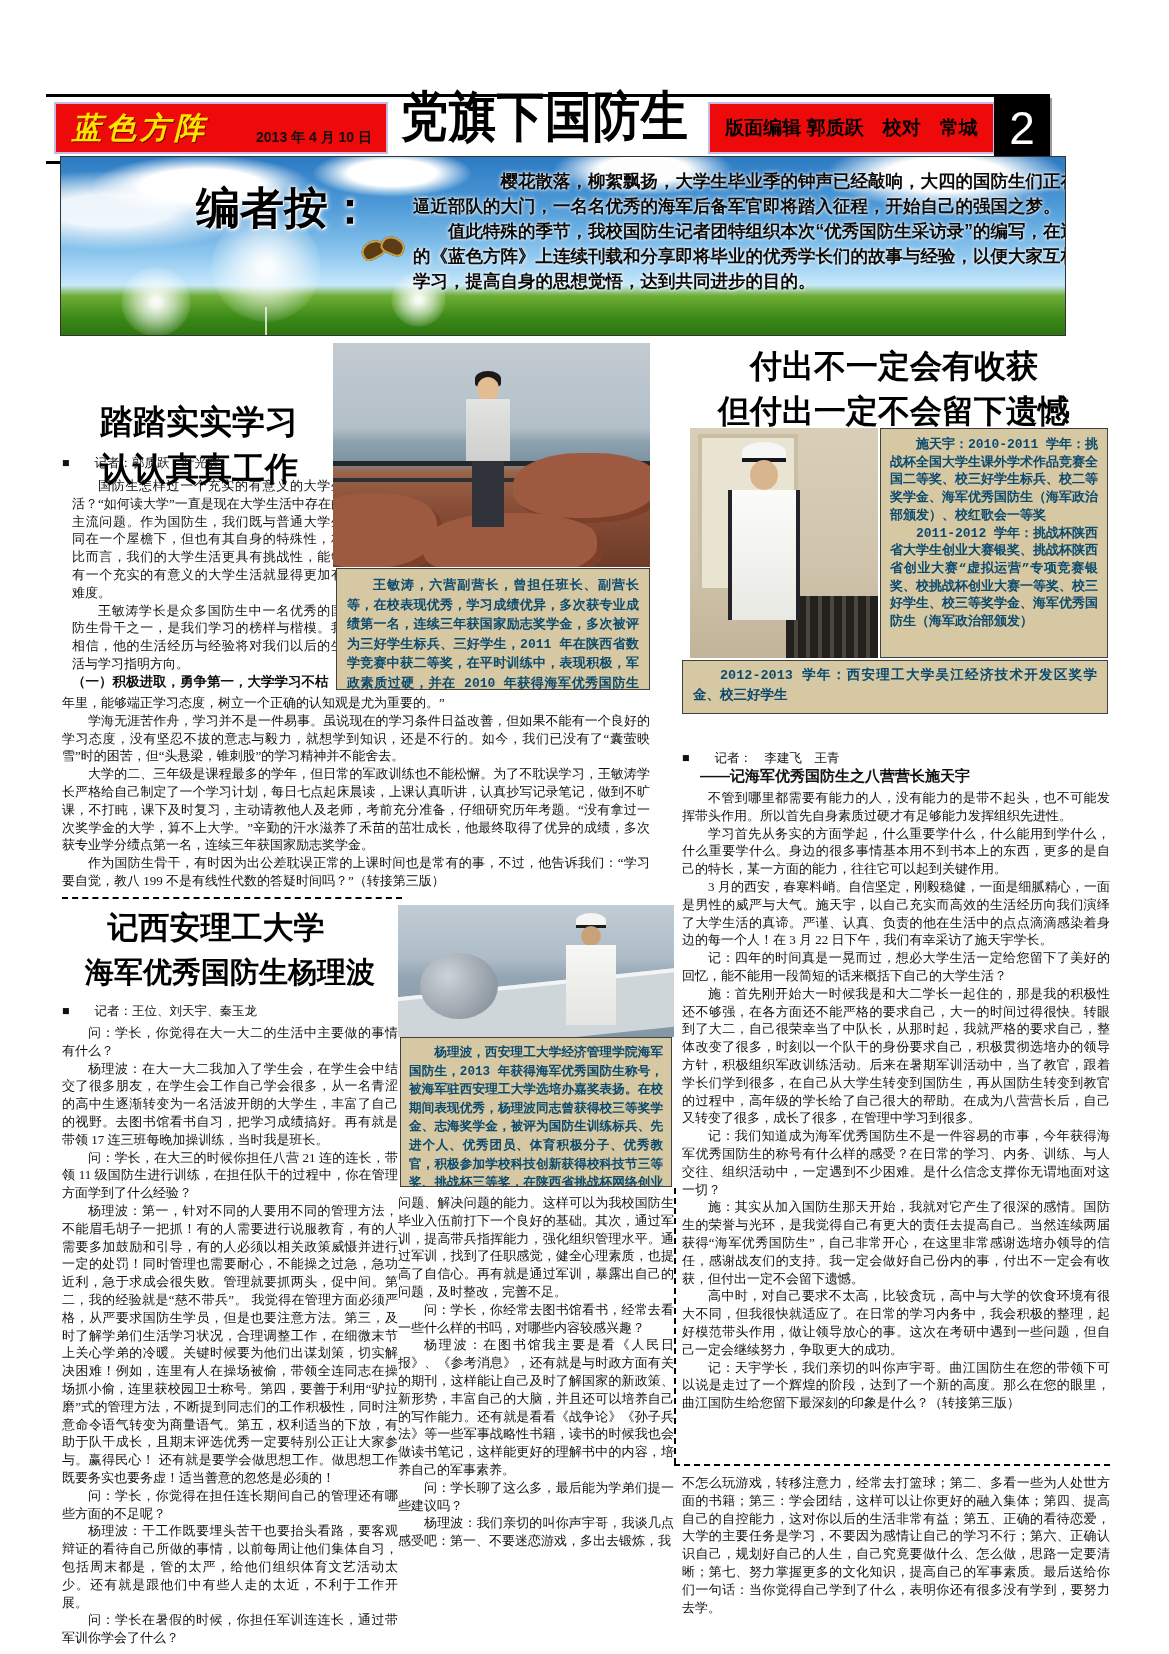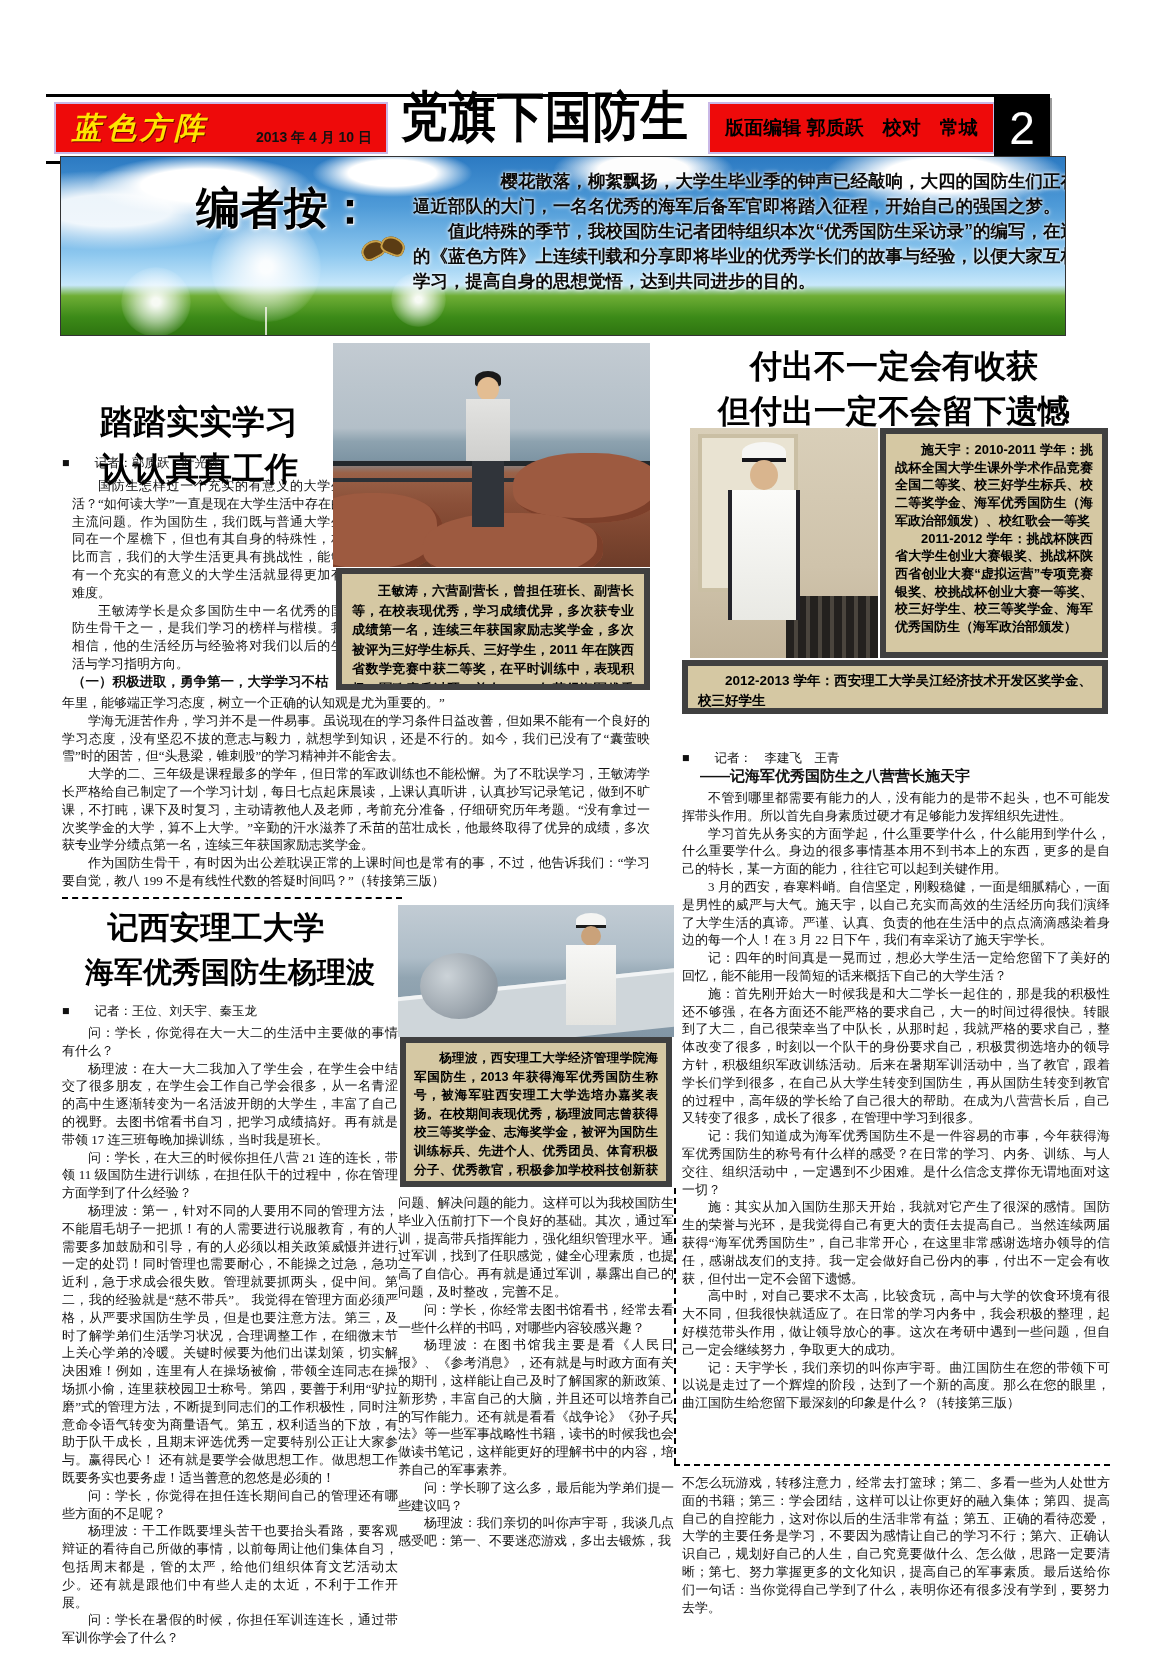--- a/index.html
+++ b/index.html
@@ -56,22 +56,22 @@
     font-family:"Liberation Sans", sans-serif;font-weight:bold;font-size:17.5px;line-height:25px;
     color:#0b0b0b;text-shadow:0 0 3px rgba(255,255,255,.95),0 0 5px rgba(255,255,255,.8);}
   .banner-text p.first{text-indent:5em;}
 
   
   .headline{font-family:"Liberation Sans", sans-serif;font-weight:900;color:#000;text-align:center;}
   .byline{font-size:12.5px;text-align:left;color:#111;}
   .bodycol{font-size:13px;line-height:17.8px;overflow:hidden;}
   .sect-head{font-family:"Liberation Sans", sans-serif;font-weight:bold;font-size:13.5px;
     text-indent:0;text-align:left;}
-  .caption-box{background:#d5c8a3;border:6px solid #404040;
-    font-family:Liberation Sans, sans-serif;font-weight:bold;color:#000000;
+  .caption-box{background:#d5c8a3;border:1px solid #404040;
+    font-family:Liberation Mono, monospace;font-weight:bold;color:#0c4a6e;
     overflow:hidden;box-sizing:border-box;}
   .dashed-h{border-top:2px dashed #000;}
   .dashed-v{border-left:2px dashed #000;}
 
   
   .a1-title{left:70px;top:350px;width:258px;font-size:33px;line-height:47px;margin-top:48px;}
   .a1-byline{left:62px;top:455px;width:272px;}
   .a1-col{left:62px;top:477px;width:272px;height:214px;margin-left:10px;}
   .a1-wide{left:62px;top:694px;width:588px;height:198px;font-size:13px;line-height:17.8px;overflow:hidden;}
   .photo1{left:333px;top:343px;width:317px;height:224px;overflow:hidden;

